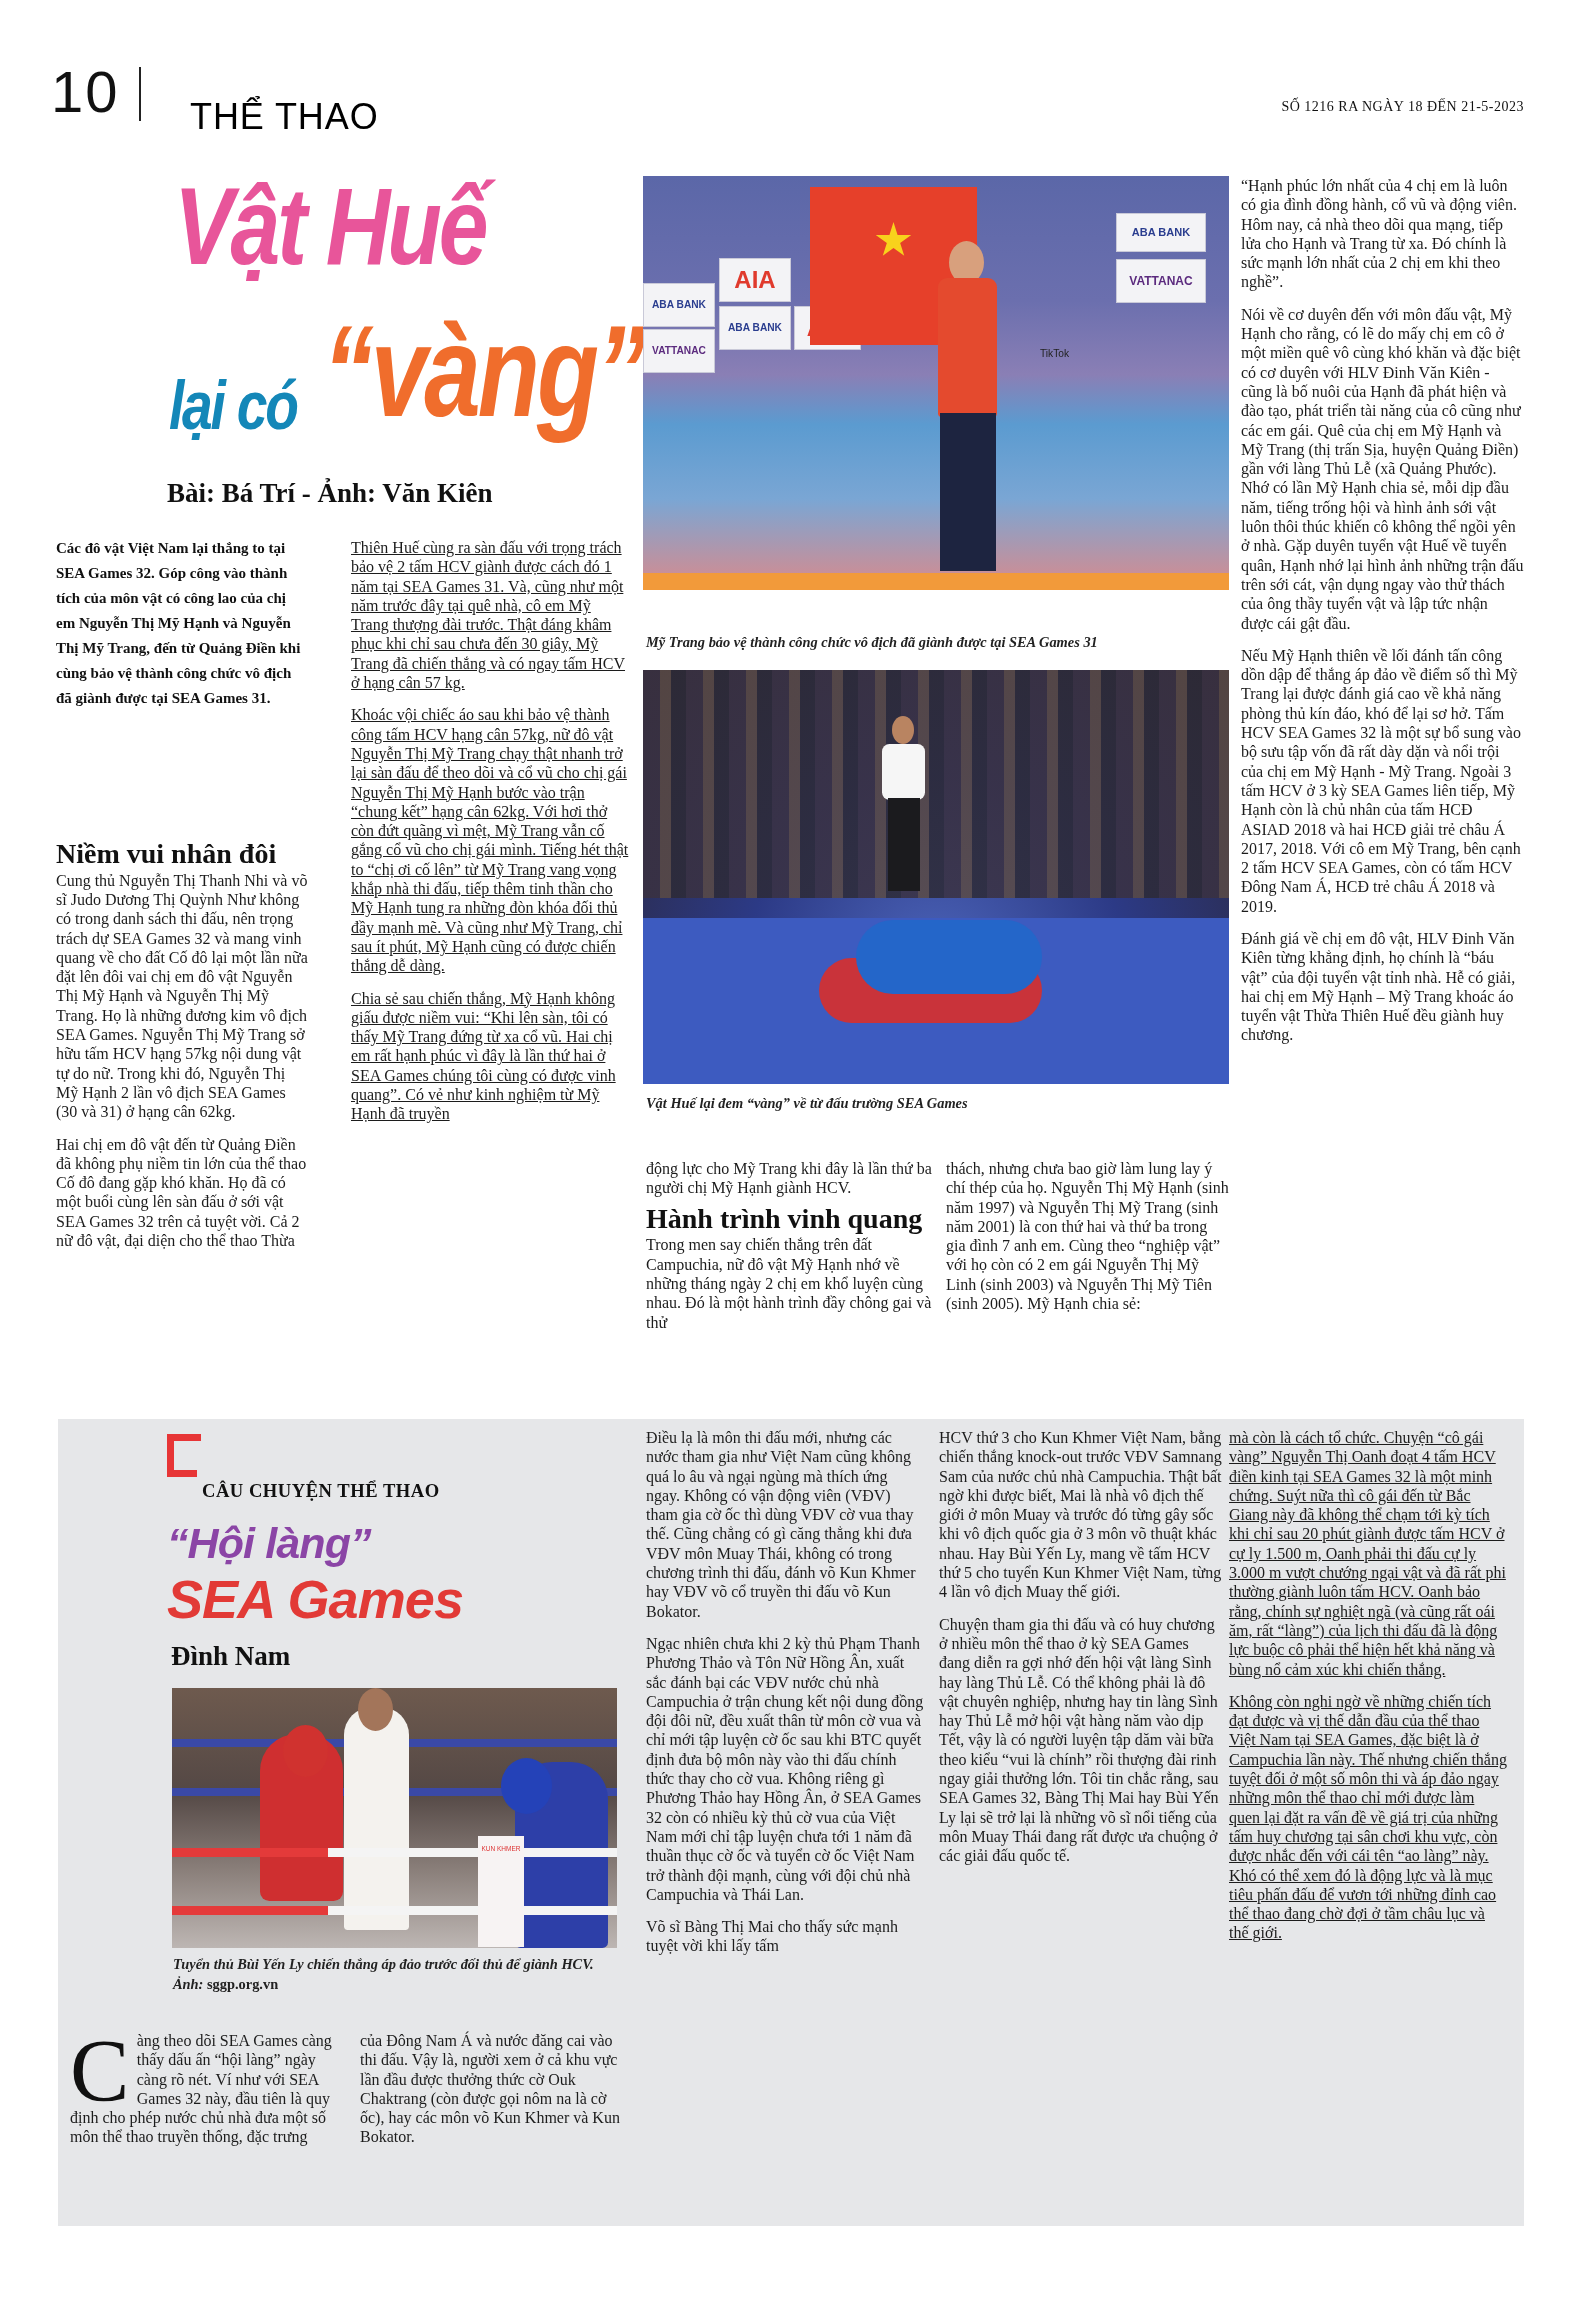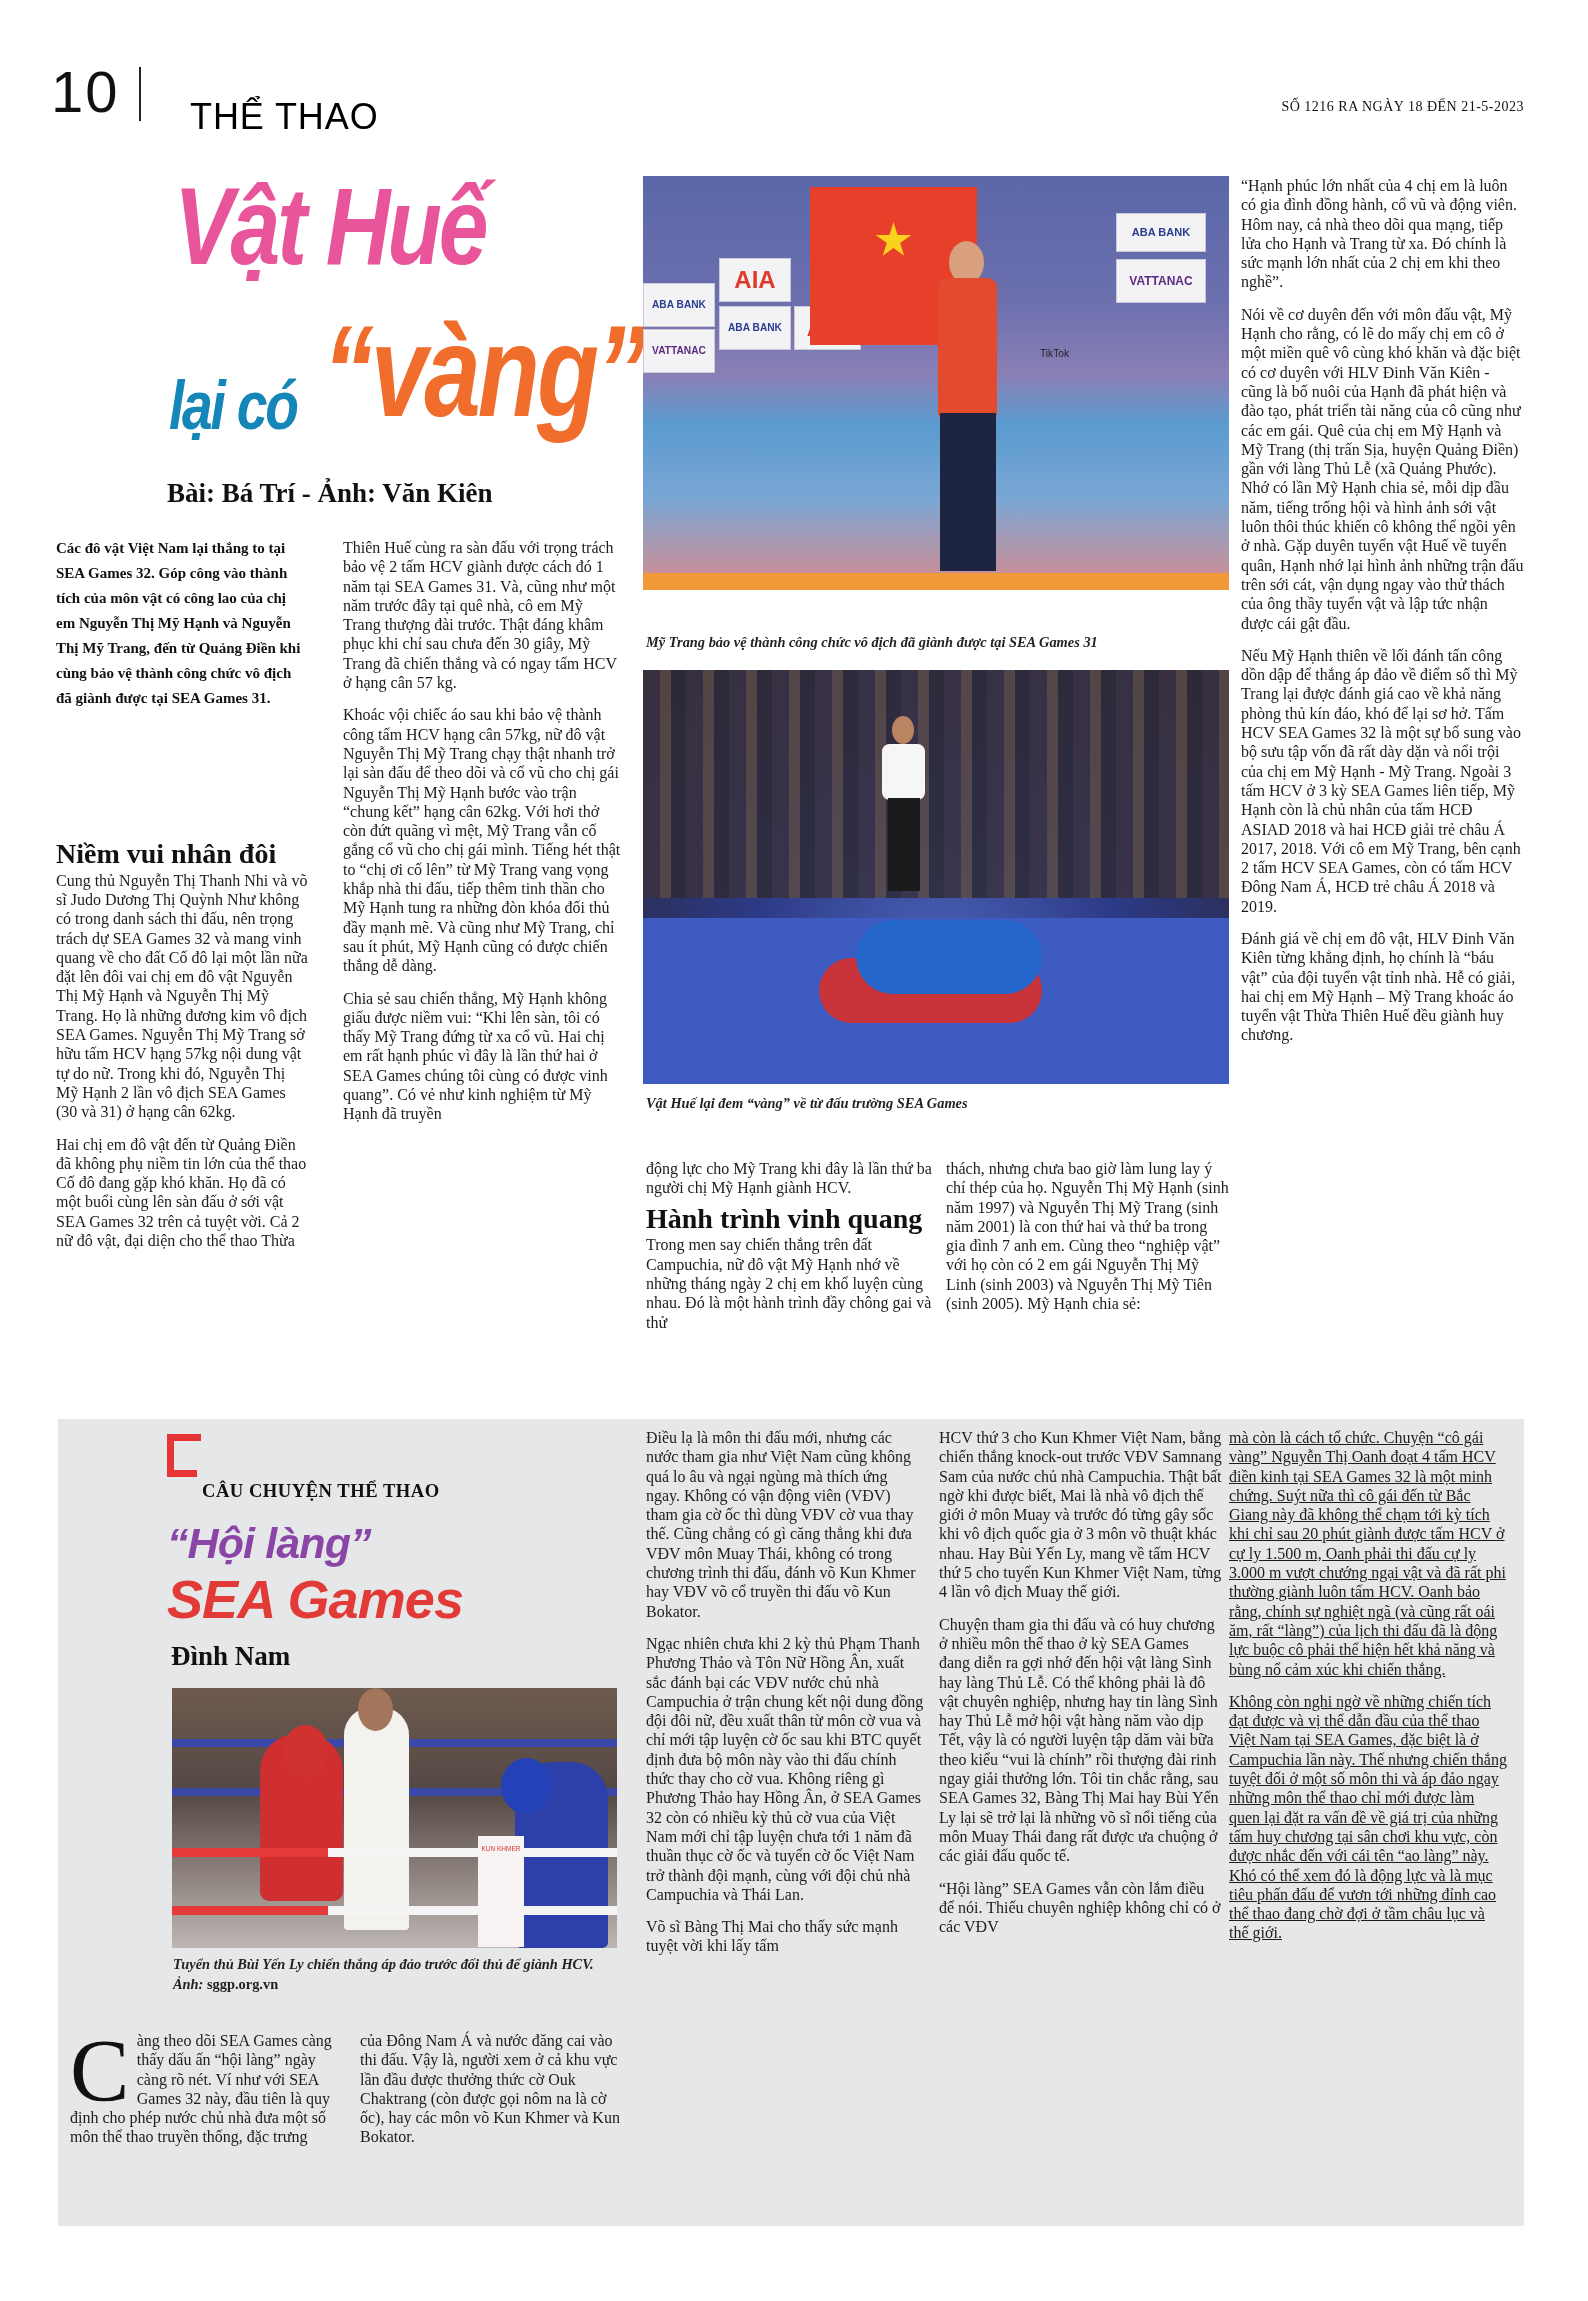--- a/index.html
+++ b/index.html
@@ -104,21 +104,21 @@
 <div class="byline">Bài: Bá Trí - Ảnh: Văn Kiên</div>
 
 <div class="lead">Các đô vật Việt Nam lại thắng to tại SEA Games 32. Góp công vào thành tích của môn vật có công lao của chị em Nguyễn Thị Mỹ Hạnh và Nguyễn Thị Mỹ Trang, đến từ Quảng Điền khi cùng bảo vệ thành công chức vô địch đã giành được tại SEA Games 31.</div>
 
 <div class="col" style="left:56px; top:844px; width:252px;">
   <div class="subhead">Niềm vui nhân đôi</div>
   <p>Cung thủ Nguyễn Thị Thanh Nhi và võ sĩ Judo Dương Thị Quỳnh Như không có trong danh sách thi đấu, nên trọng trách dự SEA Games 32 và mang vinh quang về cho đất Cố đô lại một lần nữa đặt lên đôi vai chị em đô vật Nguyễn Thị Mỹ Hạnh và Nguyễn Thị Mỹ Trang. Họ là những đương kim vô địch SEA Games. Nguyễn Thị Mỹ Trang sở hữu tấm HCV hạng 57kg nội dung vật tự do nữ. Trong khi đó, Nguyễn Thị Mỹ Hạnh 2 lần vô địch SEA Games (30 và 31) ở hạng cân 62kg.</p>
   <p>Hai chị em đô vật đến từ Quảng Điền đã không phụ niềm tin lớn của thể thao Cố đô đang gặp khó khăn. Họ đã có một buổi cùng lên sàn đấu ở sới vật SEA Games 32 trên cả tuyệt vời. Cả 2 nữ đô vật, đại diện cho thể thao Thừa</p>
 </div>
 
-<div class="col" style="left:343px; top:538px; width:278px;">
+<div class="col" style="left:351px; top:538px; width:278px;text-decoration:underline;">
   <p>Thiên Huế cùng ra sàn đấu với trọng trách bảo vệ 2 tấm HCV giành được cách đó 1 năm tại SEA Games 31. Và, cũng như một năm trước đây tại quê nhà, cô em Mỹ Trang thượng đài trước. Thật đáng khâm phục khi chỉ sau chưa đến 30 giây, Mỹ Trang đã chiến thắng và có ngay tấm HCV ở hạng cân 57 kg.</p>
   <p>Khoác vội chiếc áo sau khi bảo vệ thành công tấm HCV hạng cân 57kg, nữ đô vật Nguyễn Thị Mỹ Trang chạy thật nhanh trở lại sàn đấu để theo dõi và cổ vũ cho chị gái Nguyễn Thị Mỹ Hạnh bước vào trận “chung kết” hạng cân 62kg. Với hơi thở còn đứt quãng vì mệt, Mỹ Trang vẫn cố gắng cổ vũ cho chị gái mình. Tiếng hét thật to “chị ơi cố lên” từ Mỹ Trang vang vọng khắp nhà thi đấu, tiếp thêm tinh thần cho Mỹ Hạnh tung ra những đòn khóa đối thủ đầy mạnh mẽ. Và cũng như Mỹ Trang, chỉ sau ít phút, Mỹ Hạnh cũng có được chiến thắng dễ dàng.</p>
   <p>Chia sẻ sau chiến thắng, Mỹ Hạnh không giấu được niềm vui: “Khi lên sàn, tôi có thấy Mỹ Trang đứng từ xa cổ vũ. Hai chị em rất hạnh phúc vì đây là lần thứ hai ở SEA Games chúng tôi cùng có được vinh quang”. Có vẻ như kinh nghiệm từ Mỹ Hạnh đã truyền</p>
 </div>
 
 <div class="photo p1">
   <div class="sponsor" style="left:0; top:107px; width:70px; height:42px; font-size:10.2px; color:#2a3d8f; line-height:42px;">ABA BANK</div>
   <div class="sponsor" style="left:76px; top:82px; width:70px; height:42px; font-size:24px; color:#e03a2d; line-height:42px;">AIA</div>
   <div class="sponsor" style="left:0; top:153px; width:70px; height:42px; font-size:10.2px; color:#5b2a7e; line-height:42px;">VATTANAC</div>
   <div class="sponsor" style="left:76px; top:130px; width:70px; height:42px; font-size:10.2px; color:#2a3d8f; line-height:42px;">ABA BANK</div>
@@ -194,19 +194,18 @@
   <p>của Đông Nam Á và nước đăng cai vào thi đấu. Vậy là, người xem ở cả khu vực lần đầu được thưởng thức cờ Ouk Chaktrang (còn được gọi nôm na là cờ ốc), hay các môn võ Kun Khmer và Kun Bokator.</p>
 </div>
 <div class="col" style="left:646px; top:1428px; width:278px;">
   <p>Điều lạ là môn thi đấu mới, nhưng các nước tham gia như Việt Nam cũng không quá lo âu và ngại ngùng mà thích ứng ngay. Không có vận động viên (VĐV) tham gia cờ ốc thì dùng VĐV cờ vua thay thế. Cũng chẳng có gì căng thẳng khi đưa VĐV môn Muay Thái, không có trong chương trình thi đấu, đánh võ Kun Khmer hay VĐV võ cổ truyền thi đấu võ Kun Bokator.</p>
   <p>Ngạc nhiên chưa khi 2 kỳ thủ Phạm Thanh Phương Thảo và Tôn Nữ Hồng Ân, xuất sắc đánh bại các VĐV nước chủ nhà Campuchia ở trận chung kết nội dung đồng đội đôi nữ, đều xuất thân từ môn cờ vua và chỉ mới tập luyện cờ ốc sau khi BTC quyết định đưa bộ môn này vào thi đấu chính thức thay cho cờ vua. Không riêng gì Phương Thảo hay Hồng Ân, ở SEA Games 32 còn có nhiều kỳ thủ cờ vua của Việt Nam mới chỉ tập luyện chưa tới 1 năm đã thuần thục cờ ốc và tuyển cờ ốc Việt Nam trở thành đội mạnh, cùng với đội chủ nhà Campuchia và Thái Lan.</p>
   <p>Võ sĩ Bàng Thị Mai cho thấy sức mạnh tuyệt vời khi lấy tấm</p>
 </div>
 <div class="col" style="left:939px; top:1428px; width:283px;">
   <p>HCV thứ 3 cho Kun Khmer Việt Nam, bằng chiến thắng knock-out trước VĐV Samnang Sam của nước chủ nhà Campuchia. Thật bất ngờ khi được biết, Mai là nhà vô địch thế giới ở môn Muay và trước đó từng gây sốc khi vô địch quốc gia ở 3 môn võ thuật khác nhau. Hay Bùi Yến Ly, mang về tấm HCV thứ 5 cho tuyển Kun Khmer Việt Nam, từng 4 lần vô địch Muay thế giới.</p>
   <p>Chuyện tham gia thi đấu và có huy chương ở nhiều môn thể thao ở kỳ SEA Games đang diễn ra gợi nhớ đến hội vật làng Sình hay làng Thủ Lễ. Có thể không phải là đô vật chuyên nghiệp, nhưng hay tin làng Sình hay Thủ Lễ mở hội vật hàng năm vào dịp Tết, vậy là có người luyện tập dăm vài bữa theo kiểu “vui là chính” rồi thượng đài rinh ngay giải thưởng lớn. Tôi tin chắc rằng, sau SEA Games 32, Bàng Thị Mai hay Bùi Yến Ly lại sẽ trở lại là những võ sĩ nổi tiếng của môn Muay Thái đang rất được ưa chuộng ở các giải đấu quốc tế.</p>
-  <p>“Hội làng” SEA Games vẫn còn lắm điều để nói. Thiếu chuyên nghiệp không chỉ có ở các VĐV</p>
 </div>
 <div class="col" style="left:1229px; top:1428px; width:278px;text-decoration:underline;">
   <p>mà còn là cách tổ chức. Chuyện “cô gái vàng” Nguyễn Thị Oanh đoạt 4 tấm HCV điền kinh tại SEA Games 32 là một minh chứng. Suýt nữa thì cô gái đến từ Bắc Giang này đã không thể chạm tới kỳ tích khi chỉ sau 20 phút giành được tấm HCV ở cự ly 1.500 m, Oanh phải thi đấu cự ly 3.000 m vượt chướng ngại vật và đã rất phi thường giành luôn tấm HCV. Oanh bảo rằng, chính sự nghiệt ngã (và cũng rất oái ăm, rất “làng”) của lịch thi đấu đã là động lực buộc cô phải thể hiện hết khả năng và bùng nổ cảm xúc khi chiến thắng.</p>
   <p>Không còn nghi ngờ về những chiến tích đạt được và vị thế dẫn đầu của thể thao Việt Nam tại SEA Games, đặc biệt là ở Campuchia lần này. Thế nhưng chiến thắng tuyệt đối ở một số môn thi và áp đảo ngay những môn thể thao chỉ mới được làm quen lại đặt ra vấn đề về giá trị của những tấm huy chương tại sân chơi khu vực, còn được nhắc đến với cái tên “ao làng” này. Khó có thể xem đó là động lực và là mục tiêu phấn đấu để vươn tới những đỉnh cao thể thao đang chờ đợi ở tầm châu lục và thế giới.</p>
 </div>
 
 
 </body></html>

